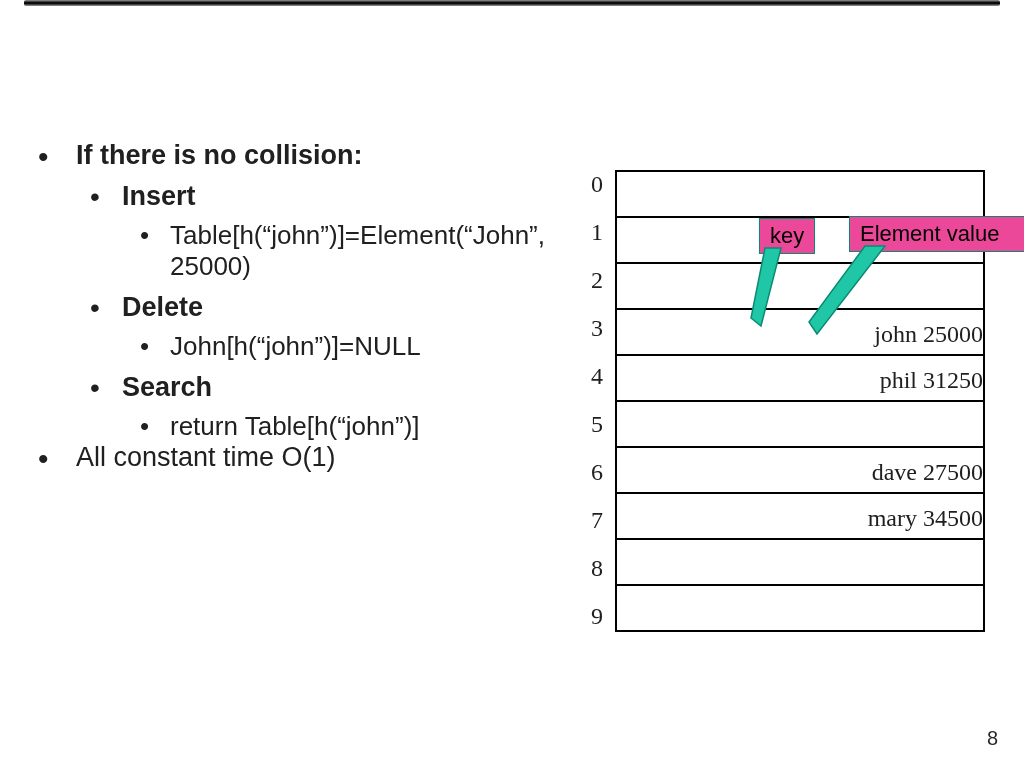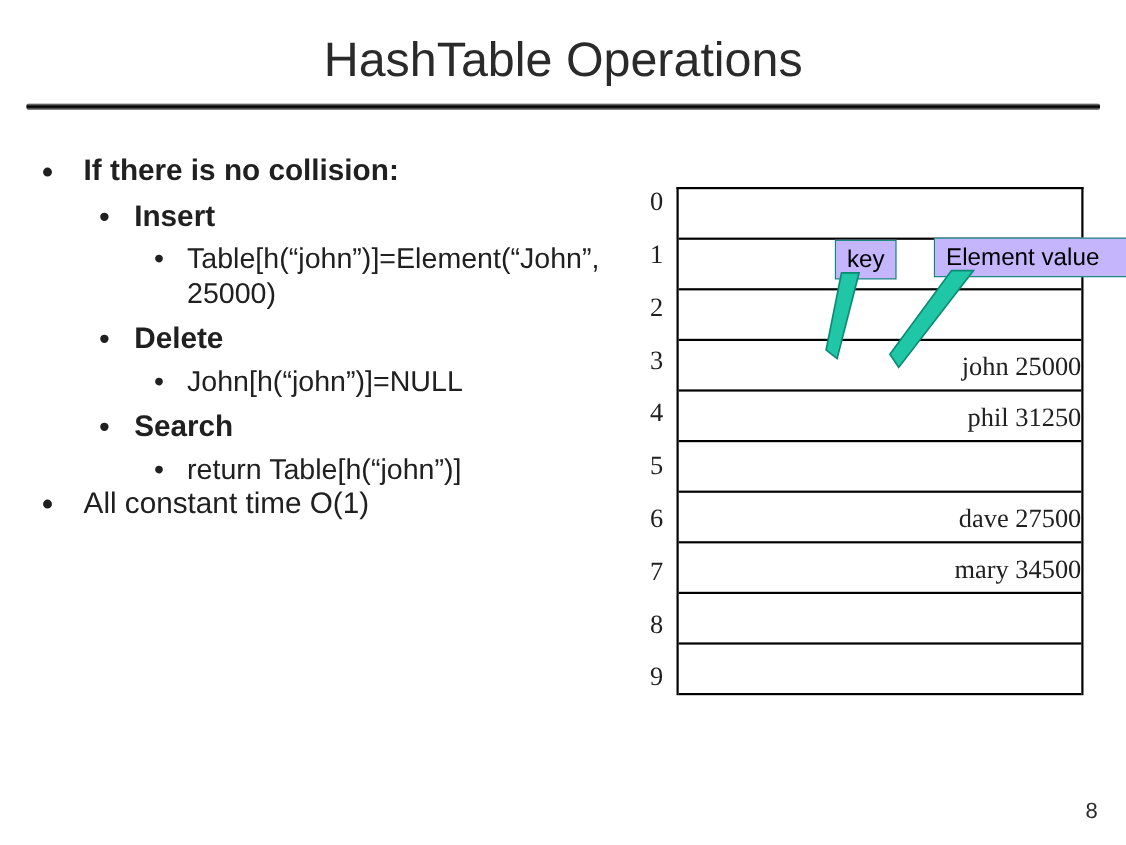--- a/index.html
+++ b/index.html
@@ -90,21 +90,21 @@
     text-align: right;
     box-sizing: border-box;
     overflow: hidden;
   }
 
   .callout {
     position: absolute;
     box-sizing: border-box;
   }
   .callout .label {
-    background: #c4b5fd;
+    background: #ec4899;
     border: 1.5px solid #0a8a73;
     padding: 4px 10px;
     font-family: Arial, sans-serif;
     font-size: 22px;
     color: #000;
     white-space: nowrap;
   }
   .callout svg {
     position: absolute;
     overflow: visible;
@@ -115,21 +115,20 @@
     right: 26px;
     bottom: 18px;
     font-size: 20px;
     color: #2a2a2a;
   }
 </style>
 </head>
 <body>
 
 <div class="slide">
-  <div class="title">HashTable Operations</div>
   <div class="hr"></div>
 
   <div class="content">
     <ul class="lvl1">
       <li class="bold"><span>If there is no collision:</span>
         <ul class="lvl2">
           <li class="bold"><span>Insert</span>
             <ul class="lvl3">
               <li><span>Table[h(“john”)]=Element(“John”, 25000)</span></li>
             </ul>

